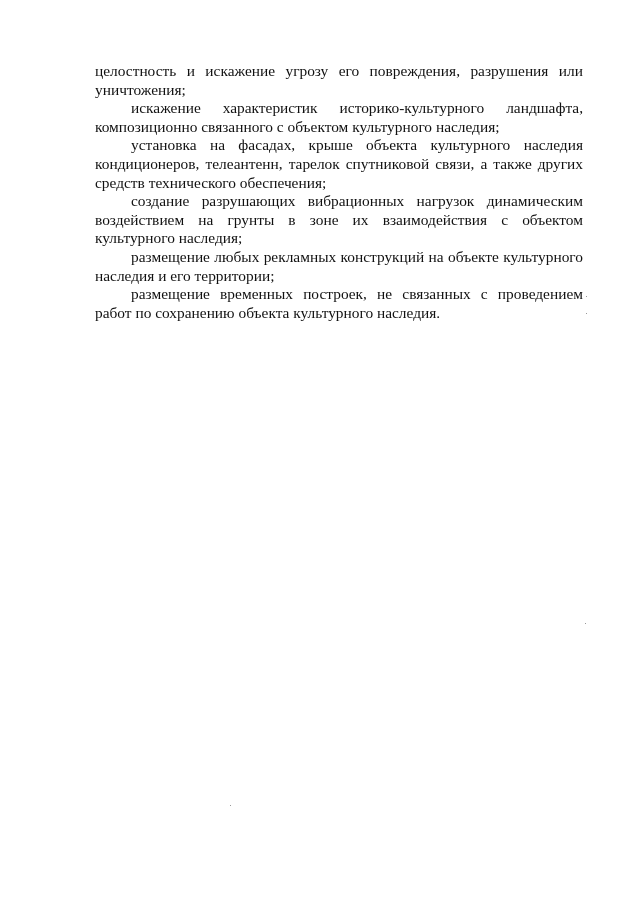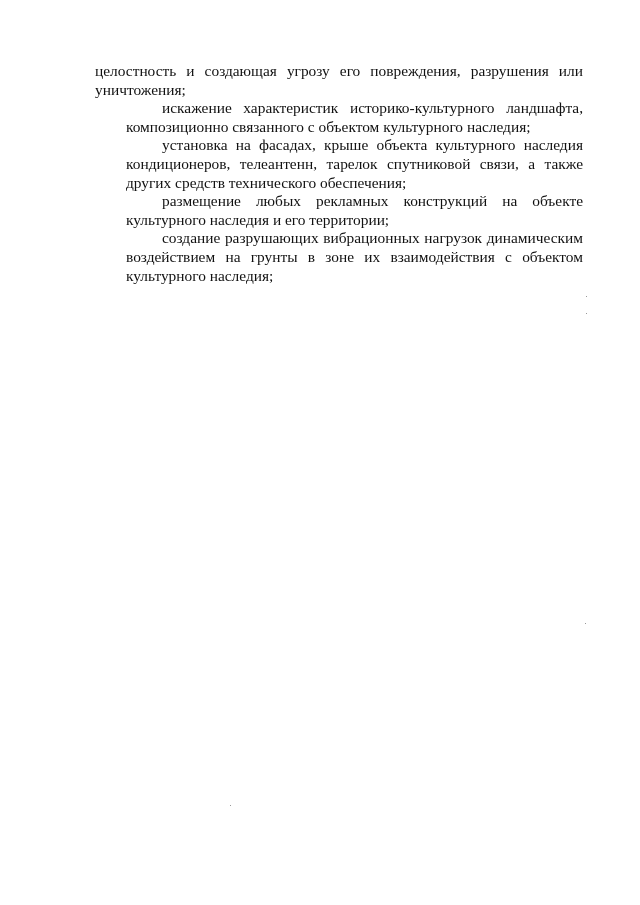--- a/index.html
+++ b/index.html
@@ -1,29 +1,30 @@
 <!DOCTYPE html>
 <html><head>
 <meta charset="utf-8">
 <style>
   html, body { margin: 0; padding: 0; background: #ffffff; }
   body { width: 640px; height: 905px; position: relative; overflow: hidden; }
   .page { position: absolute; left: 95px; top: 62px; width: 488px;
           font-family: "Liberation Serif", serif; font-size: 15.4px; line-height: 18.6px; color: #111; }
   .para { margin: 0; text-align: justify; text-indent: 0; }
-  .para.indent { text-indent: 36px; margin-left: 31px; }
+  .para.indent { text-indent: 36px; }
   .speck { position: absolute; width: 1px; height: 1px; background: #999; }
 </style>
 </head>
 <body>
 
 <div class="page">
-  <p class="para">целостность и создающая угрозу его повреждения, разрушения или уничтожения;</p>
+  <p class="para">целостность и искажение угрозу его повреждения, разрушения или уничтожения;</p>
   <p class="para indent">искажение характеристик историко-культурного ландшафта, композиционно связанного с объектом культурного наследия;</p>
   <p class="para indent">установка на фасадах, крыше объекта культурного наследия кондиционеров, телеантенн, тарелок спутниковой связи, а также других средств технического обеспечения;</p>
+  <p class="para indent">создание разрушающих вибрационных нагрузок динамическим воздействием на грунты в зоне их взаимодействия с объектом культурного наследия;</p>
   <p class="para indent">размещение любых рекламных конструкций на объекте культурного наследия и его территории;</p>
-  <p class="para indent">создание разрушающих вибрационных нагрузок динамическим воздействием на грунты в зоне их взаимодействия с объектом культурного наследия;</p>
+  <p class="para indent">размещение временных построек, не связанных с проведением работ по сохранению объекта культурного наследия.</p>
 </div>
 
 <div class="speck" style="left:586px; top:296px;"></div>
 <div class="speck" style="left:586px; top:313px;"></div>
 <div class="speck" style="left:585px; top:623px;"></div>
 <div class="speck" style="left:230px; top:805px;"></div>
 
 </body></html>

